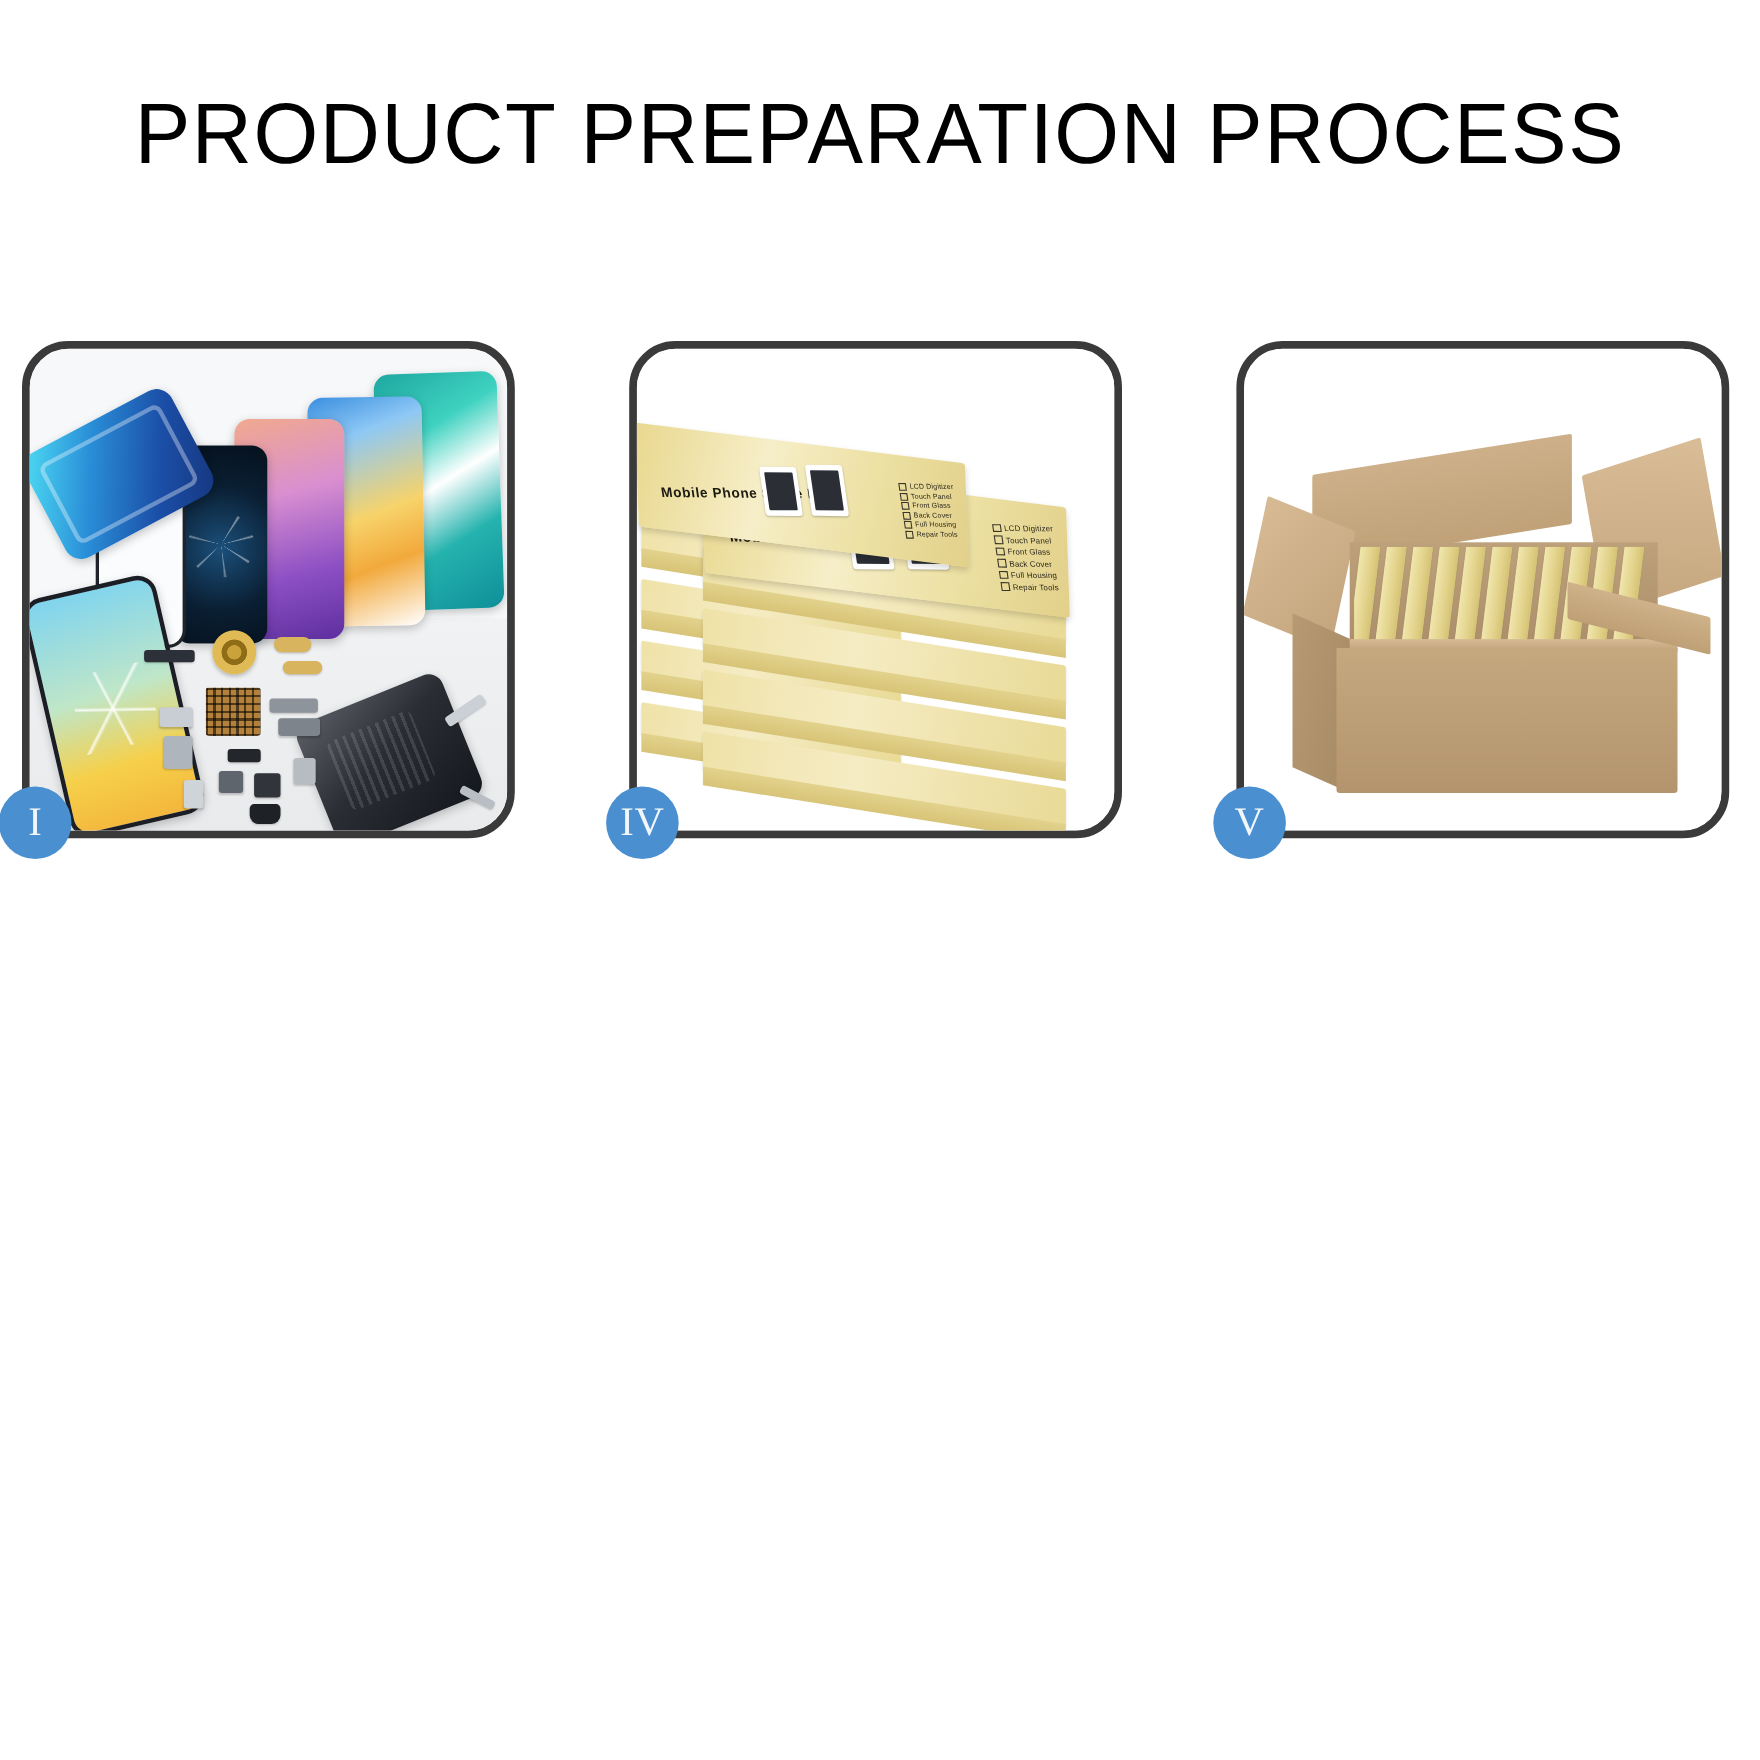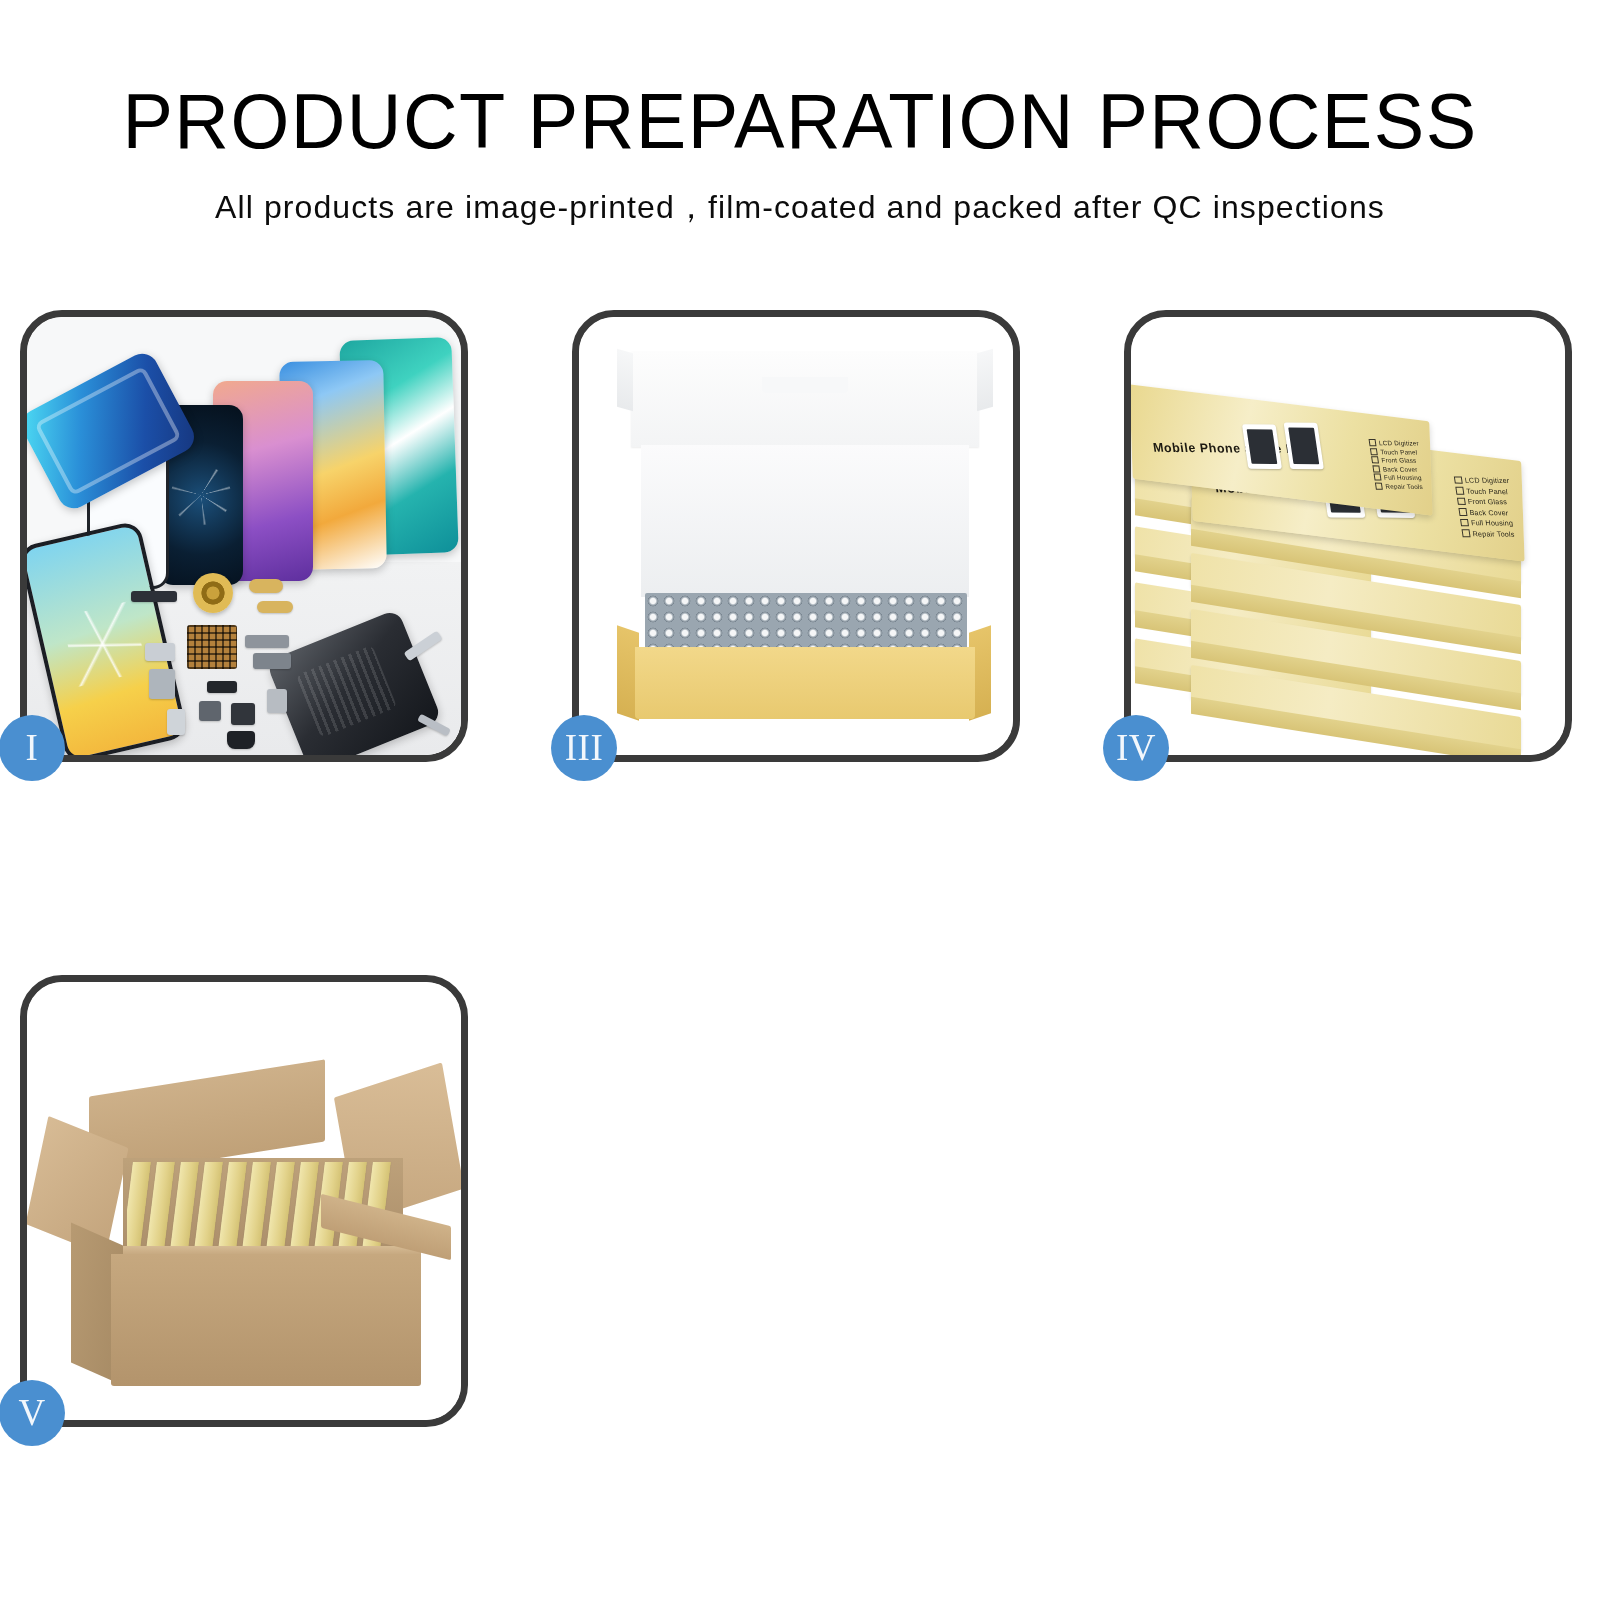--- a/index.html
+++ b/index.html
@@ -402,21 +402,20 @@
   .sc-seam2 {
     position:absolute; left:88px; width:34px; top:322px; height:52px;
     background:rgba(150,124,92,.4);
   }
 </style>
 </head>
 <body>
 
 <div class="header">
   <div class="page-title">PRODUCT PREPARATION PROCESS</div>
-  <div class="page-subtitle">All products are image-printed，film-coated and packed after QC inspections</div>
 </div>
 
 <div class="grid">
 
   <div class="panel">
     <div class="panel-inner">
       <div class="scene-parts">
         <div class="floor"></div>
         <div class="ph ph-teal"></div>
         <div class="ph ph-huawei"></div>
@@ -442,35 +441,20 @@
         <div class="sp s12"></div>
         <div class="sp s13"></div>
         <div class="sp s14"></div>
         <div class="sp s15"></div>
       </div>
     </div>
     <div class="badge">I</div>
   </div>
 
 
-  <div class="panel">
-    <div class="panel-inner">
-      <div class="scene-whitebox">
-        <div class="wb-lid">
-          <div class="wb-lid-tab"></div>
-        </div>
-        <div class="wb-back"></div>
-        <div class="wb-inner-bubble"></div>
-        <div class="wb-front-l"></div>
-        <div class="wb-front-r"></div>
-        <div class="wb-front"></div>
-      </div>
-    </div>
-    <div class="badge">III</div>
-  </div>
 
   <div class="panel">
     <div class="panel-inner">
       <div class="scene-stack">
         <div class="gbox st-b4">
             <span class="side"></span>
           </div>
         <div class="gbox st-b3">
             <span class="side"></span>
           </div>

